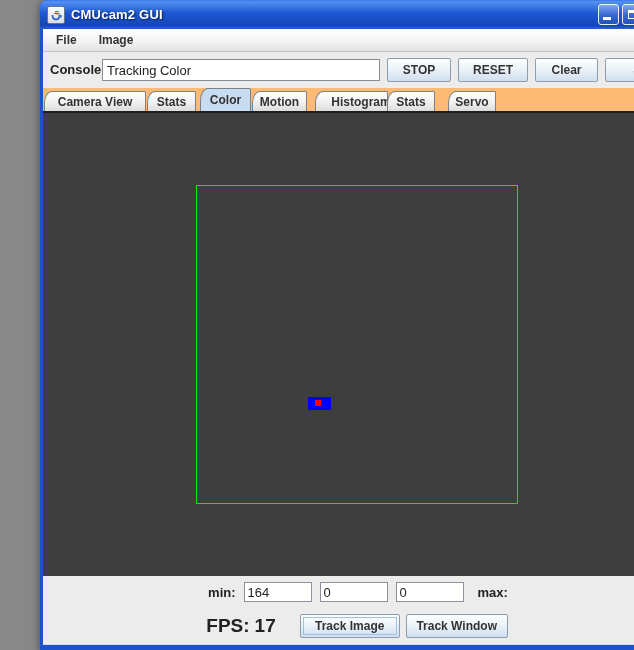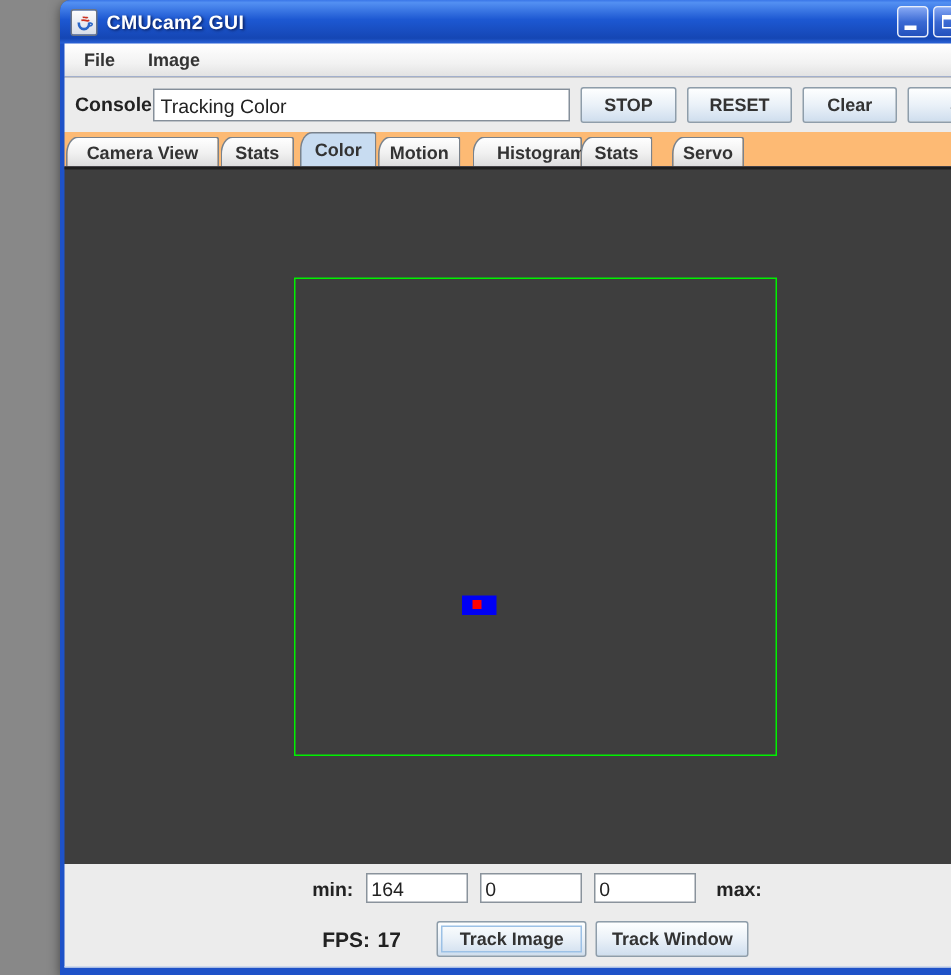--- a/index.html
+++ b/index.html
@@ -135,21 +135,21 @@
   .mm-label { font-size:13px; font-weight:bold; color:#222; margin:0 0 0 2px; }
   .mm-label.max { margin-left:6px; }
   .jfield {
     width:68px; height:20px; background:#fff; border:1px solid #8a939c;
     font-family:"Liberation Sans",sans-serif; font-size:13px; color:#222; padding:0 3px; outline:none;
   }
   .fps-row {
     position:absolute; left:0; top:37px; width:628px; height:25px;
     display:flex; align-items:center; justify-content:center; gap:6px;
   }
-  .fps-text { font-size:14px; font-weight:bold; color:#222; margin-right:18px; }
+  .fps-text { font-size:19px; font-weight:bold; color:#222; margin-right:18px; }
   .fps-text .v { margin-left:5px; }
   .tbtn0 { width:100px; }
   .tbtn1 { width:102px; }
   .focusring::before {
     content:""; position:absolute; left:2px; right:2px; top:2px; bottom:2px;
     border:1px solid #9cc1e6; pointer-events:none;
   }
 </style>
 </head>
 <body>

